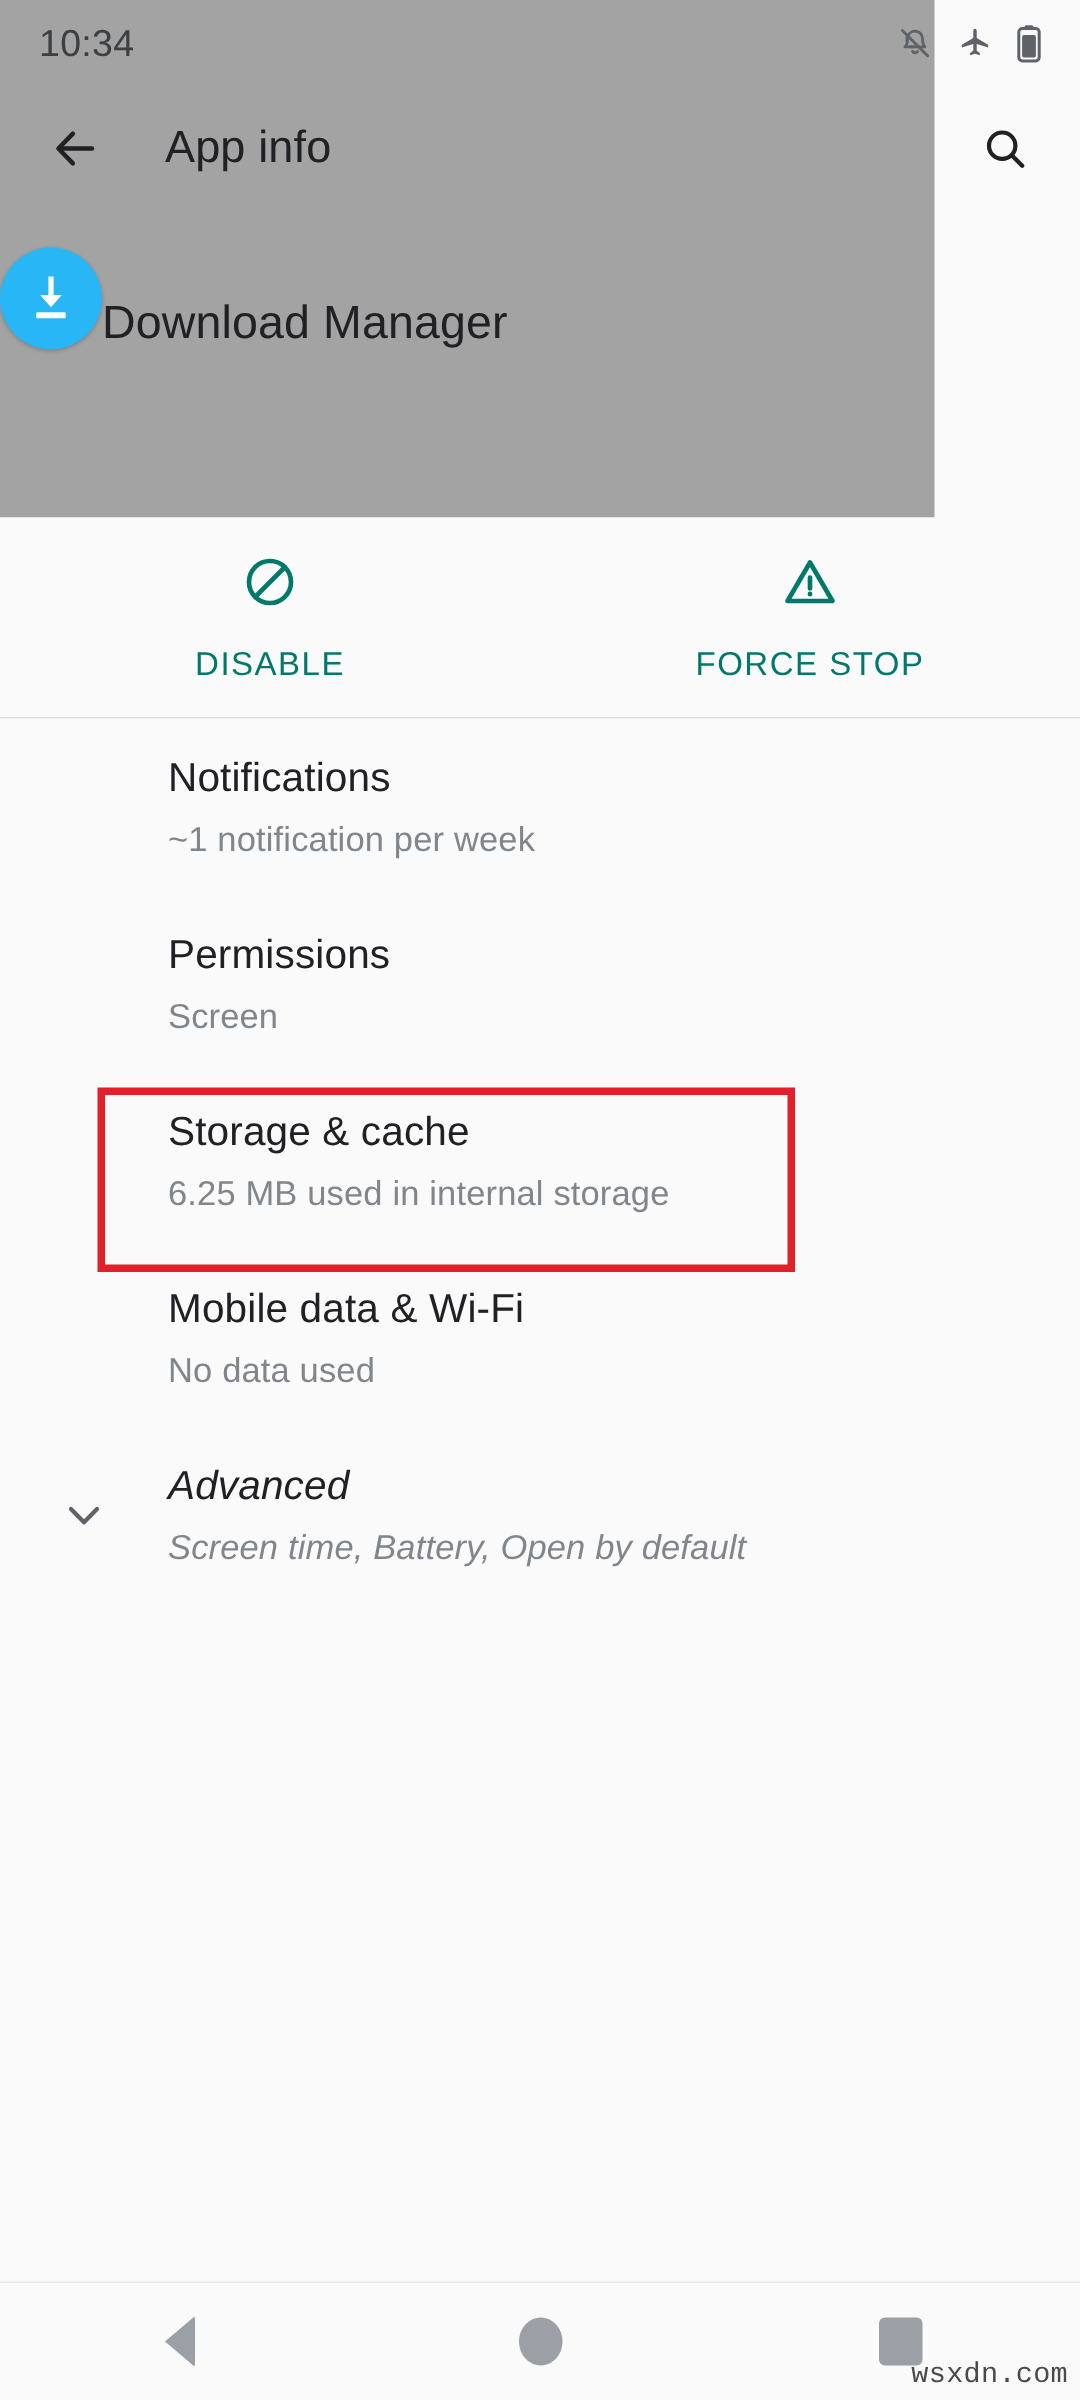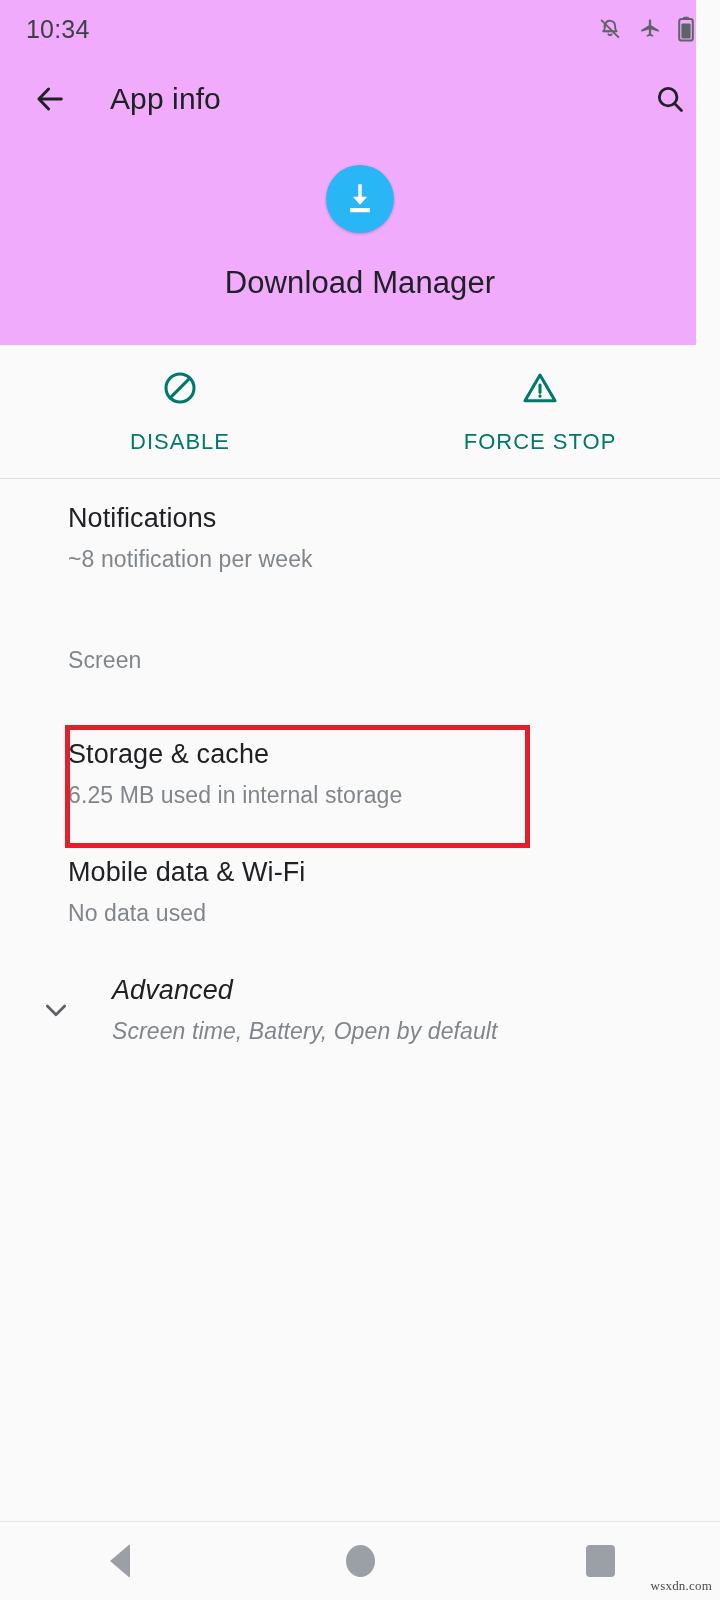--- a/index.html
+++ b/index.html
@@ -12,22 +12,22 @@
   }
   #screen {
     position:relative;
     width:720px; height:1600px;
     background:#fafafa;
   }
 
   
   .header-block {
     position:absolute; left:0; top:0;
-    width:696px; height:345px;
-    background:#f0abfc;
+    width:623px; height:345px;
+    background:#a3a3a3;
   }
   .status-bar {
     position:absolute; left:0; top:0;
     width:720px; height:58px;
     display:flex; align-items:center;
     padding:0 26px;
   }
   .status-clock {
     font-size:25px; color:#3c4043; letter-spacing:.2px;
   }
@@ -47,21 +47,21 @@
     display:flex; align-items:center; justify-content:center;
   }
   .toolbar-title {
     font-size:30px; color:#202124; margin-left:36px; letter-spacing:.1px;
   }
   .toolbar-spacer { flex:1; }
 
   .app-id {
     position:absolute; left:0; top:165px;
     width:720px;
-    display:flex; flex-direction:column; align-items:center;
+    display:flex; flex-direction:row; align-items:center;
   }
   .app-icon {
     width:68px; height:68px; border-radius:50%;
     background:#29b6f6;
     display:flex; align-items:center; justify-content:center;
     box-shadow:0 1px 3px rgba(0,0,0,.22);
   }
   .app-name {
     margin-top:32px;
     font-size:31px; color:#202124; letter-spacing:.1px;
@@ -100,21 +100,21 @@
     min-height:118px;
     cursor:pointer;
   }
   .row-chevron {
     width:112px;
     display:flex; align-items:center; justify-content:center;
     flex:0 0 112px;
   }
   .row-body {
     display:flex; flex-direction:column; justify-content:center;
-    padding-left:68px;
+    padding-left:112px;
   }
   .row.has-chevron .row-body { padding-left:0;font-style:italic; }
   .row-title {
     font-size:27px; color:#202124; letter-spacing:.1px; line-height:1.25;
   }
   .row-sub {
     margin-top:9px;
     font-size:23px; color:#80868b; letter-spacing:.1px; line-height:1.25;
   }
 
@@ -153,22 +153,22 @@
     width:29px; height:32px; border-radius:50%;
     background:#9aa0a6;
   }
   .nav-recent {
     width:29px; height:32px; border-radius:4px;
     background:#9aa0a6;
   }
 
   .watermark {
     position:absolute; right:8px; bottom:6px;
-    font-size:13px; color:#4a4a4a;
-    font-family:Liberation Serif, serif;
+    font-size:19px; color:#4a4a4a;
+    font-family:Liberation Mono, monospace;
     letter-spacing:.2px;
   }
 </style>
 </head>
 <body>
 
 <div id="screen">
 
   <div class="header-block">
 
@@ -249,26 +249,27 @@
       <span class="action-label">FORCE STOP</span>
     </div>
   </div>
   <div class="divider"></div>
 
   <div class="list">
 
     <div class="row">
       <div class="row-body">
         <span class="row-title">Notifications</span>
-        <span class="row-sub">~8 notification per week</span>
+        <span class="row-sub">~1 notification per week</span>
       </div>
     </div>
 
     <div class="row">
       <div class="row-body">
+        <span class="row-title">Permissions</span>
         <span class="row-sub">Screen</span>
       </div>
     </div>
 
     <div class="row">
       <div class="row-body">
         <span class="row-title">Storage &amp; cache</span>
         <span class="row-sub">6.25 MB used in internal storage</span>
       </div>
     </div>

